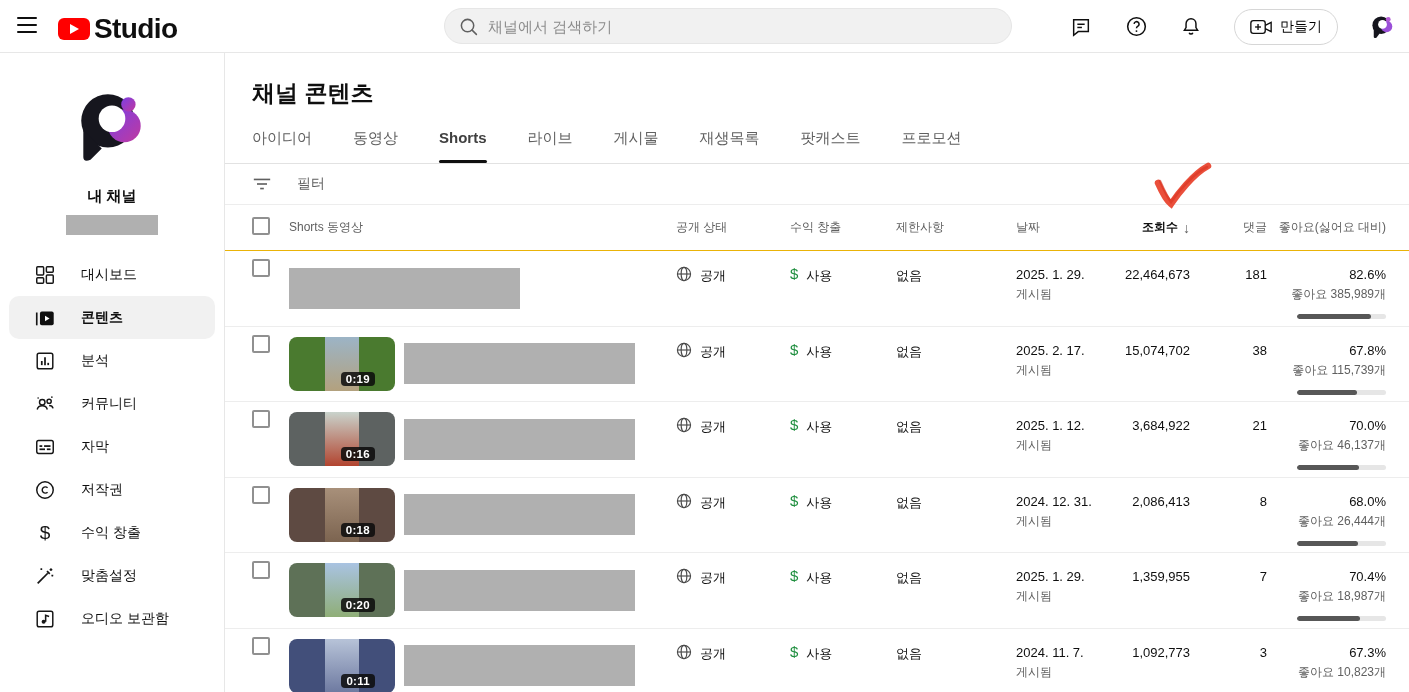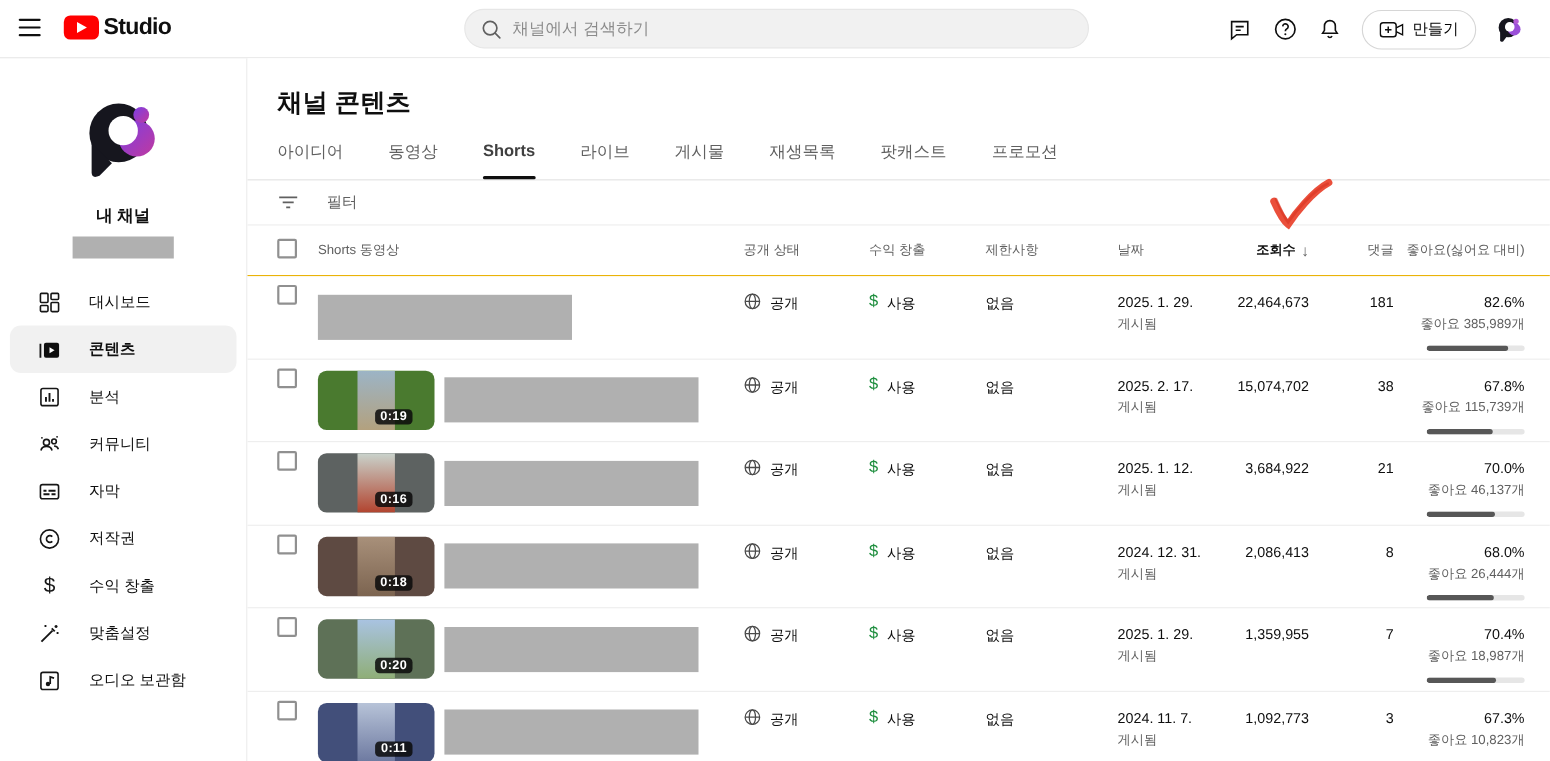--- a/index.html
+++ b/index.html
@@ -9,29 +9,29 @@
   
   .topbar { position:relative; height:53px; background:#fff; border-bottom:1px solid #e7e7e7;
     display:flex; align-items:center; }
   .hamburger { position:absolute; left:17px; top:17px; width:20px; height:16px; cursor:pointer;
     display:flex; flex-direction:column; justify-content:space-between; }
   .hamburger span { display:block; height:2px; background:#0f0f0f; border-radius:1px; }
   .brand { position:absolute; left:58px; top:13px; display:flex; align-items:center; gap:4px; }
   .yt-badge { width:32px; height:22px; background:#ff0000; border-radius:6px; position:relative; }
   .yt-badge::after { content:""; position:absolute; left:12px; top:6px;
     border-left:9px solid #fff; border-top:5px solid transparent; border-bottom:5px solid transparent; }
-  .brand-text { font-size:21px; font-weight:700; letter-spacing:-0.6px; }
-  .searchbox { position:absolute; left:422px; top:8px; width:568px; height:36px;
+  .brand-text { font-size:28px; font-weight:700; letter-spacing:-0.6px; }
+  .searchbox { position:absolute; left:444px; top:8px; width:568px; height:36px;
     background:#f1f1f1; border:1px solid #e6e6e6; border-radius:18px;
     display:flex; align-items:center; padding:0 14px; gap:10px; }
   .searchbox svg { flex:0 0 auto; }
   .searchbox input { flex:1; border:none; outline:none; background:transparent;
     font-size:15px; color:#0f0f0f; font-family:inherit; }
   .searchbox input::placeholder { color:#8b8b8b; }
-  .topbar-right { position:absolute; right:23px; top:0; height:53px; display:flex; align-items:center; gap:17px; }
+  .topbar-right { position:absolute; right:13px; top:0; height:53px; display:flex; align-items:center; gap:31px; }
   .tb-icon { width:24px; height:24px; display:flex; align-items:center; justify-content:center; cursor:pointer; }
   .create-btn { height:36px; border:1px solid #d6d6d6; border-radius:18px; background:#fff;
     display:flex; align-items:center; gap:8px; padding:0 15px; font-size:14px; font-weight:500; cursor:pointer; }
   .avatar { width:27px; height:27px; display:flex; align-items:center; justify-content:center; cursor:pointer; }
 
   
   .page { display:flex; height:639px; }
   .sidebar { width:225px; flex:0 0 225px; border-right:1px solid #e7e7e7; background:#fff; padding-top:34px; }
   .main { flex:1; position:relative; background:#fff; }
 

